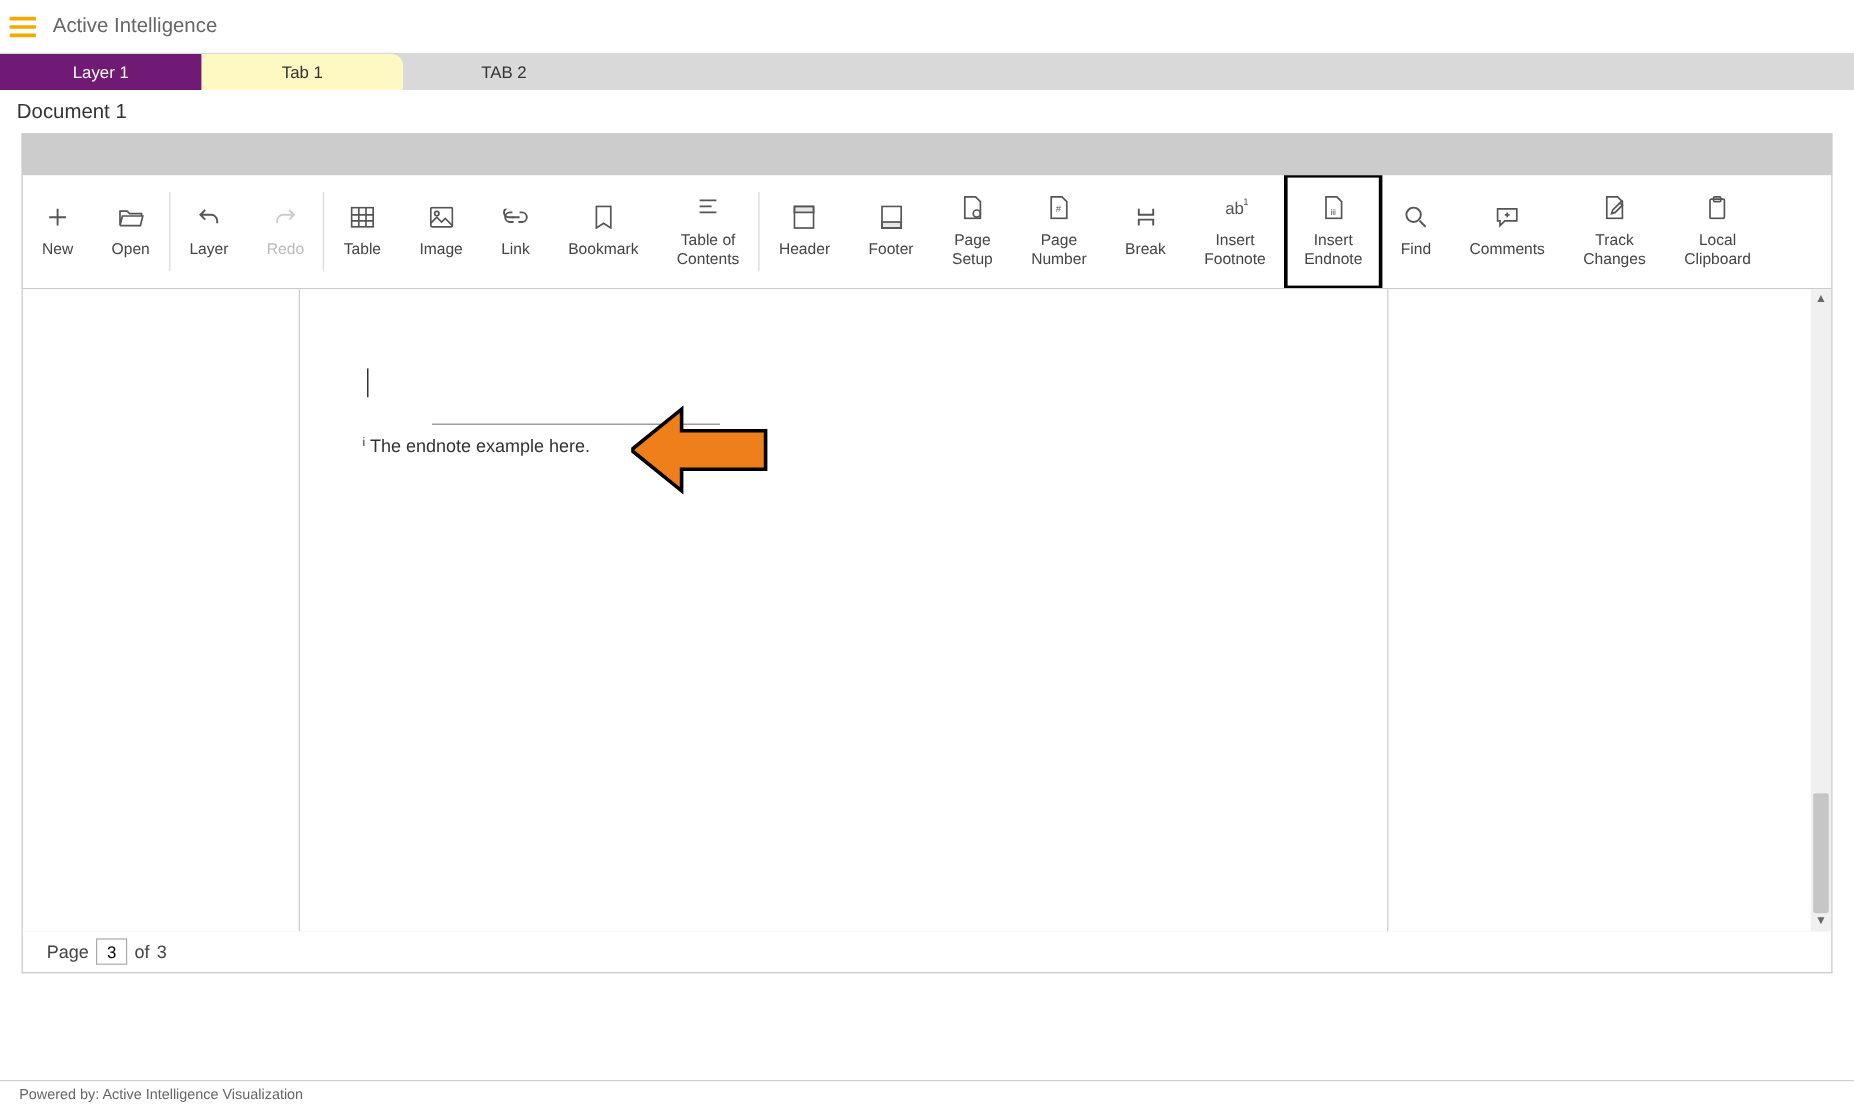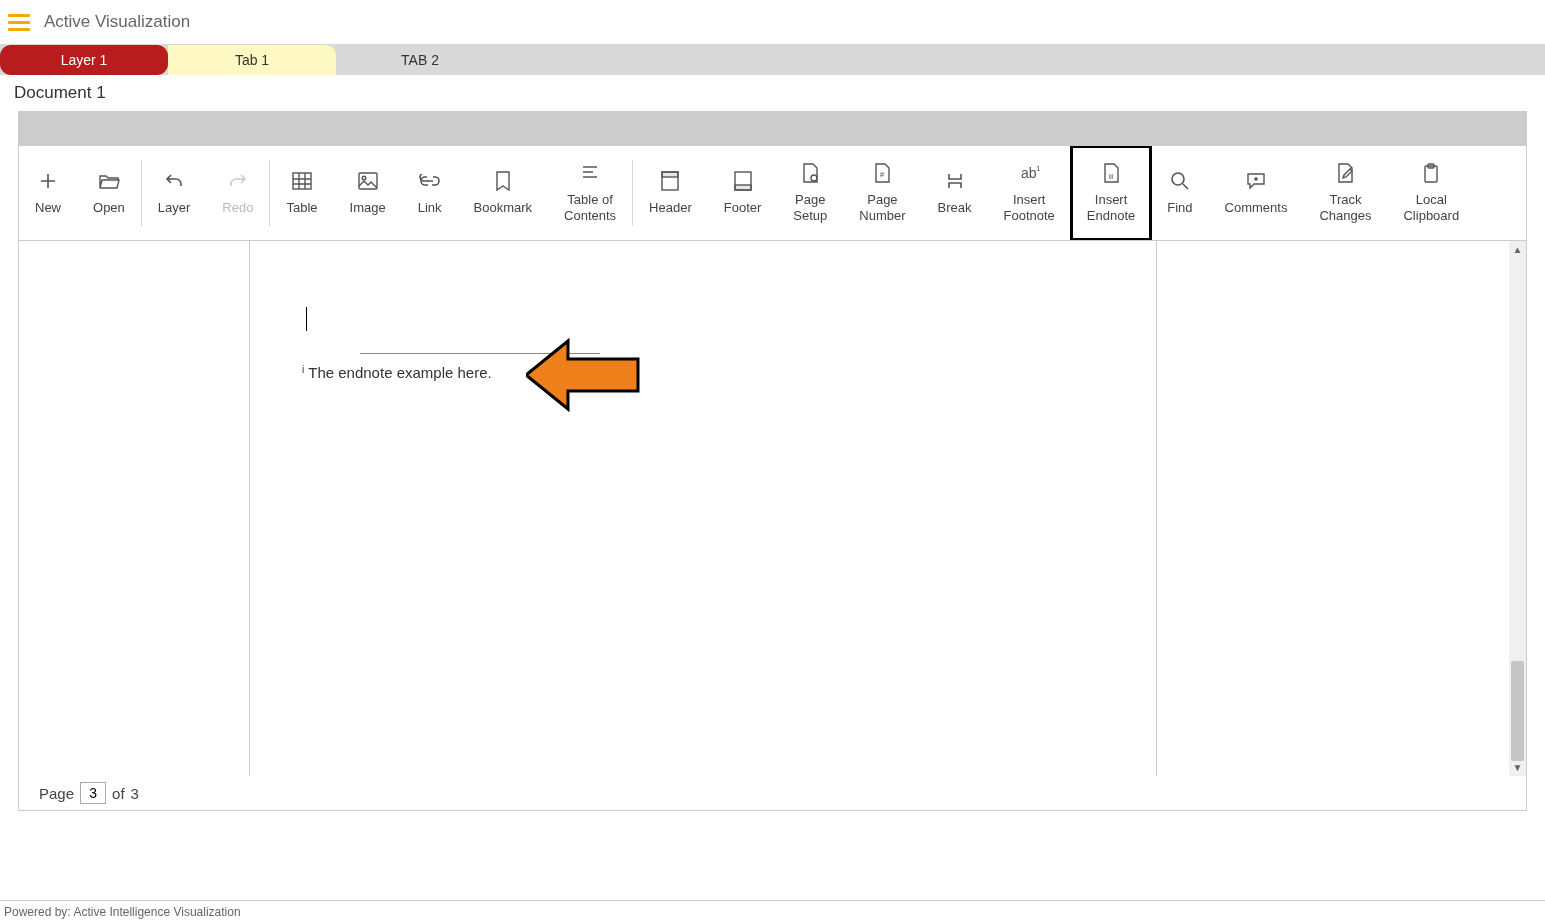--- a/index.html
+++ b/index.html
@@ -47,23 +47,22 @@
   .tab {
     height: 30px;
     min-width: 100px;
     padding: 0 34px;
     display: flex; align-items: center; justify-content: center;
     color: #333;
     position: relative;
     cursor: pointer;
   }
   .tab.active1 {
-    background: #b91c1c;
+    background: #701a75;
     color: #fff;
-    border-radius: 11px;
   }
   .tab.active2 {
     background: #fef9c3;
     color: #333;
     border-top-right-radius: 10px;
   }
   .tab.plain {
     background: #d9d9d9;
     border-top-right-radius: 10px;
     justify-content: center;
@@ -223,35 +222,35 @@
   }
   
   .footer {
     position: absolute;
     left: 0; right: 0; bottom: 0;
     height: 22px;
     border-top: 1px solid #cfcfcf;
     font-size: 12px;
     color: #666;
     display: flex; align-items: center;
-    padding-left: 4px;
+    padding-left: 16px;
     background: #fff;
   }
   svg { display: block; }
 </style>
 </head>
 <body>
 
 <div class="brand-bar">
   <div class="hamburger">
     <span></span>
       <span></span>
       <span></span>
   </div>
-  <div class="brand-title">Active Visualization</div>
+  <div class="brand-title">Active Intelligence</div>
 </div>
 
 <div class="tabstrip">
   <div class="tab active1">
       <span>Layer 1</span>
     </div>
   <div class="tab active2">
       <span>Tab 1</span>
     </div>
   <div class="tab plain">

